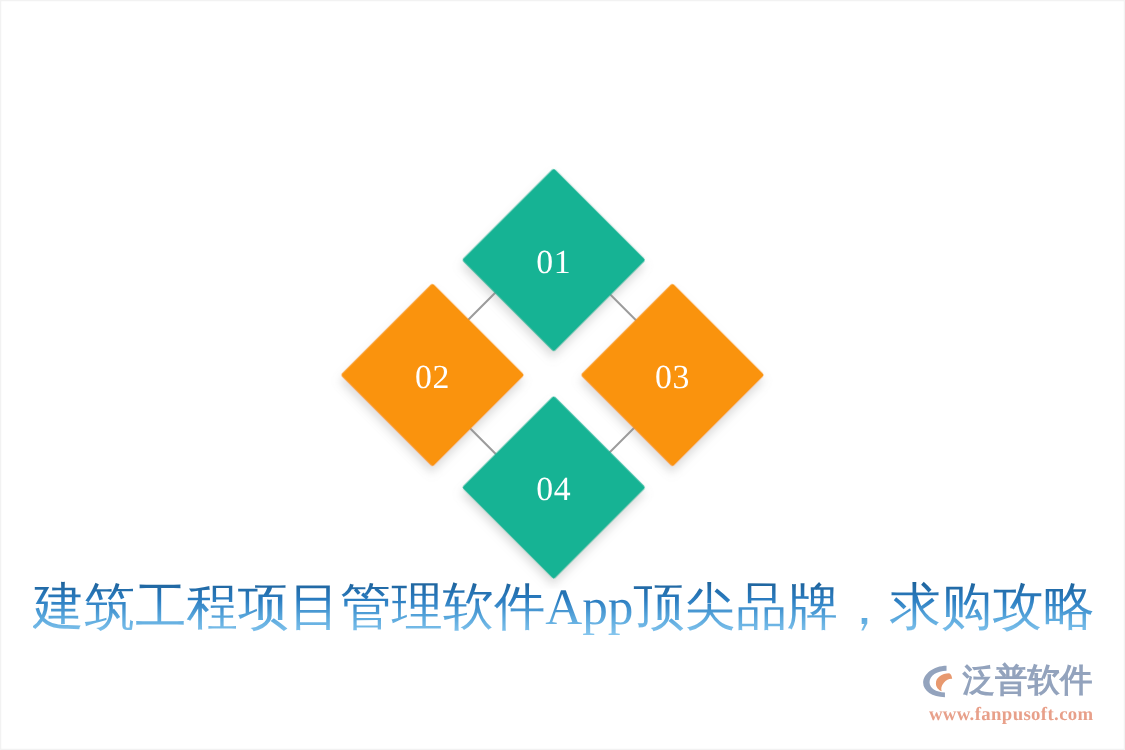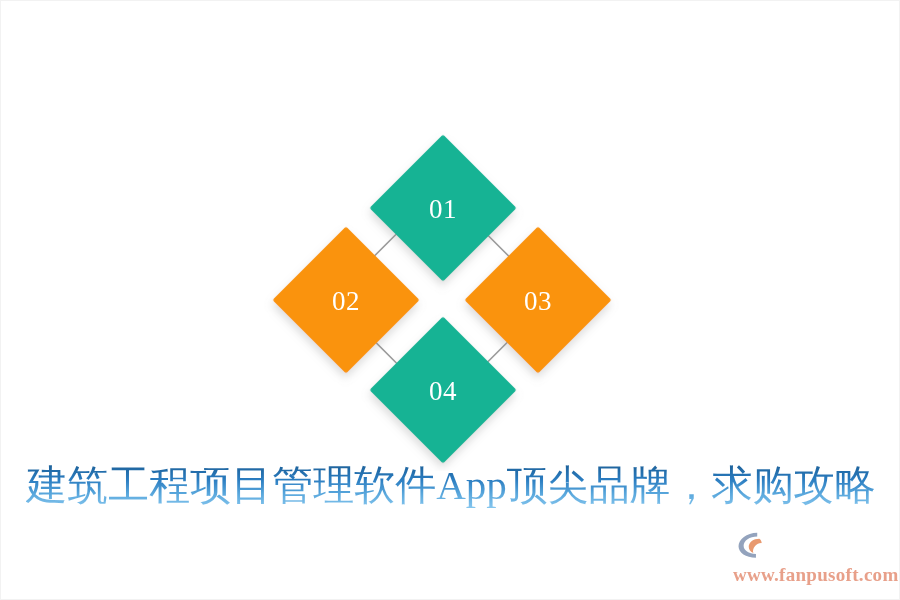--- a/index.html
+++ b/index.html
@@ -96,21 +96,21 @@
   #logo-name {
     font-family: "DejaVu Sans", sans-serif;
     font-size: 26px;
     font-weight: 700;
     color: #93a3bd;
     letter-spacing: 0px;
     line-height: 30px;
   }
   #logo-url {
     font-family: "Liberation Serif", "DejaVu Serif", serif;
-    font-size: 19px;
+    font-size: 15px;
     font-weight: 700;
     color: #e8a08a;
     letter-spacing: 0.3px;
     text-align: center;
     margin-top: 1px;
     width: 152px;
   }
 </style>
 </head>
 <body>
@@ -157,17 +157,18 @@
 
   <div id="logo">
     <div id="logo-row">
       <svg id="logo-mark" viewBox="0 0 40 40" xmlns="http://www.w3.org/2000/svg">
         <path d="M28.5 5.5 C16 5.5 6.5 13.5 6.5 21.5 C6.5 29 15 35 27 35 L27 30.5
                  C18.5 30.5 12.5 26.5 12.5 21 C12.5 14.8 19.5 10 28.5 10 Z" fill="#93a3bd"></path>
         <path d="M31 12.5 C24 12.5 18.5 16.6 18.5 22 C18.5 25.2 20.6 28 24 29.4
                  C23 27.3 23.6 24 26 21.3 C28.2 18.8 31.4 17.4 33.8 17.8
                  C33.6 15.1 32.6 13.3 31 12.5 Z" fill="#e8996f"></path>
       </svg>
+      <span id="logo-name">泛普软件</span>
     </div>
     <div id="logo-url">www.fanpusoft.com</div>
   </div>
 
 </div>
 
 </body></html>

